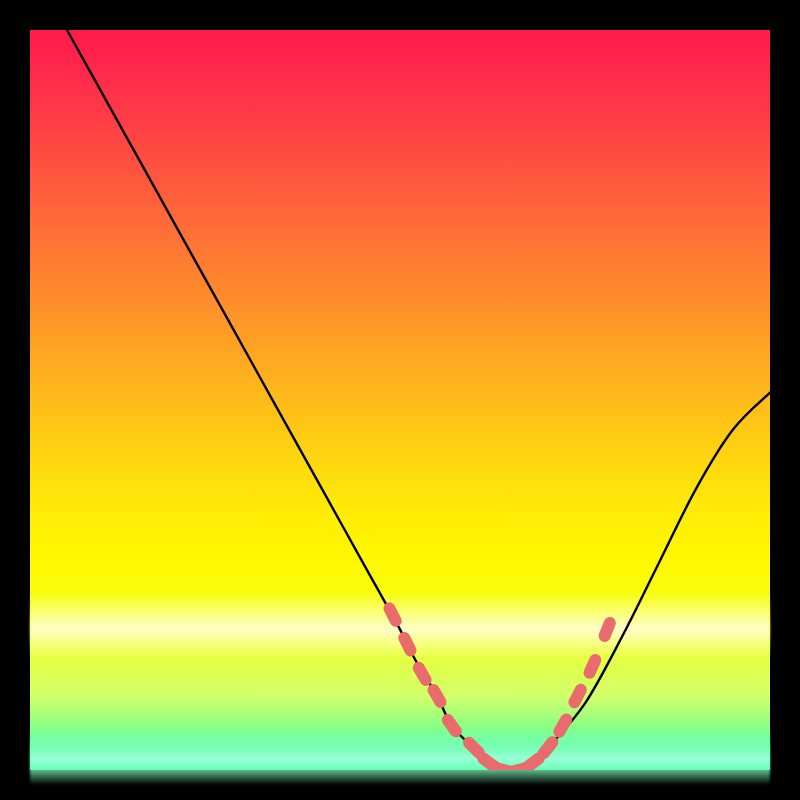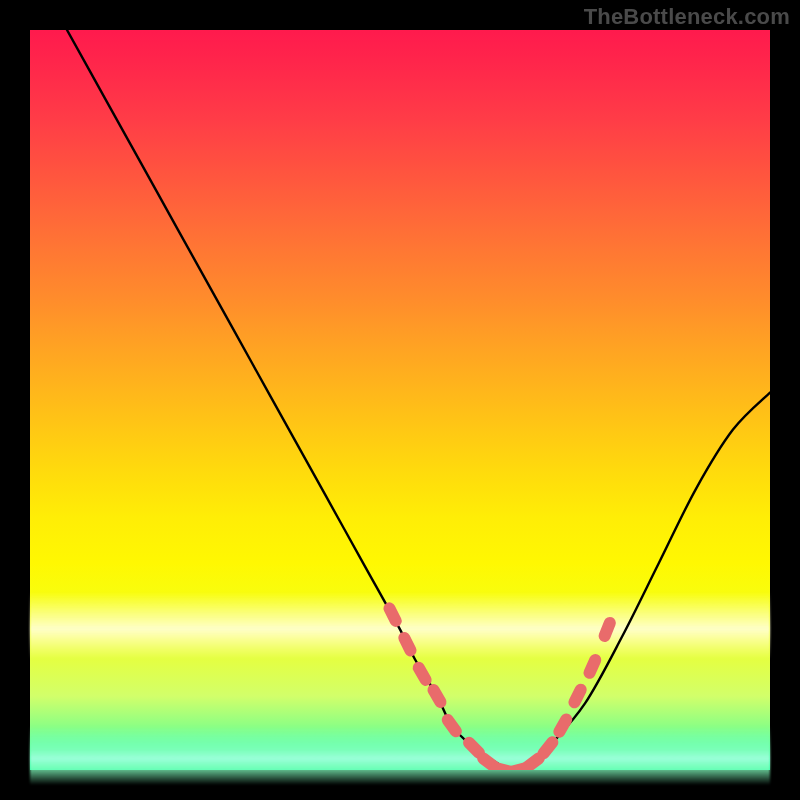--- a/index.html
+++ b/index.html
@@ -118,14 +118,13 @@
           <rect x="490.20000000000005" y="726.6" width="26" height="12" rx="6" ry="6" fill="#e96b6b" transform="rotate(-36.86989764584411 503.20000000000005 732.6)"></rect>
           <rect x="505" y="711.8" width="26" height="12" rx="6" ry="6" fill="#e96b6b" transform="rotate(-51.34019174591 518 717.8)"></rect>
           <rect x="519.8" y="689.6" width="26" height="12" rx="6" ry="6" fill="#e96b6b" transform="rotate(-60.25511870305773 532.8 695.6)"></rect>
           <rect x="534.6" y="660" width="26" height="12" rx="6" ry="6" fill="#e96b6b" transform="rotate(-63.43494882292201 547.6 666)"></rect>
           <rect x="549.4" y="630.4" width="26" height="12" rx="6" ry="6" fill="#e96b6b" transform="rotate(-66.03751102542182 562.4 636.4)"></rect>
           <rect x="564.2" y="593.4" width="26" height="12" rx="6" ry="6" fill="#e96b6b" transform="rotate(-68.1985905136481 577.2 599.4)"></rect>
         </g>
     </svg>
   </div>
 
-  <div class="watermark">TheBottleneck.com</div>
 </div>
 
 </body></html>

